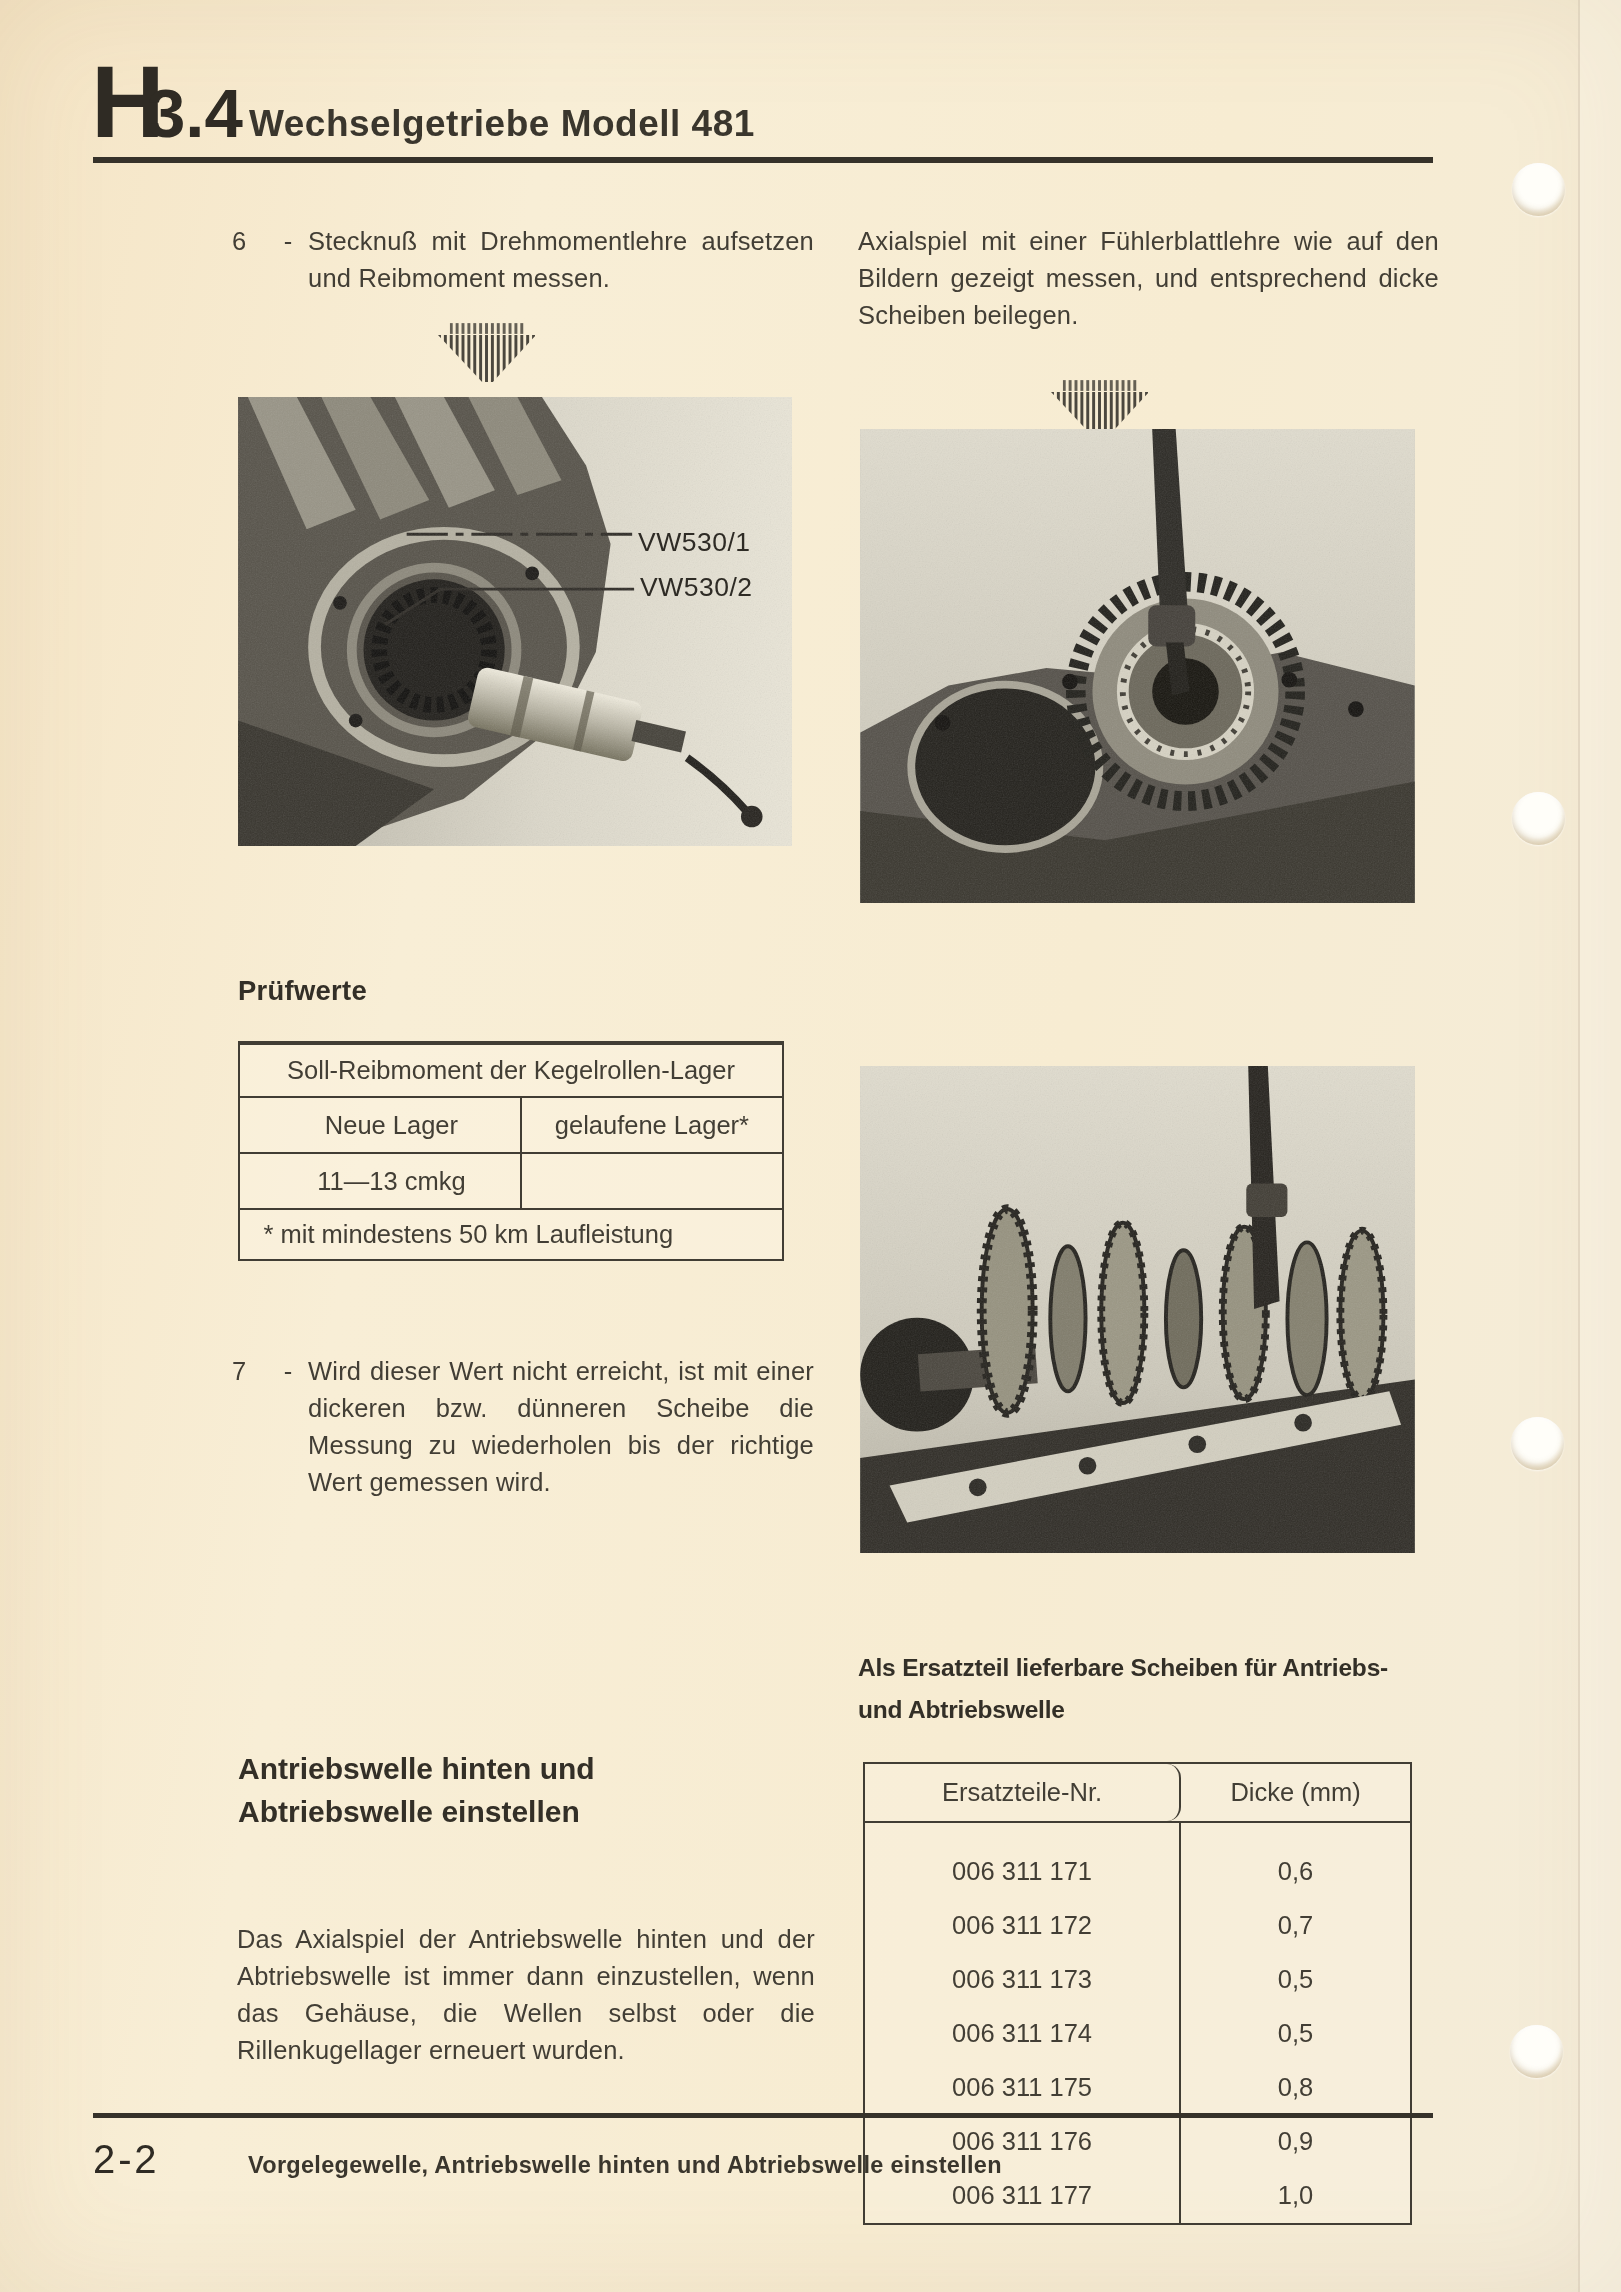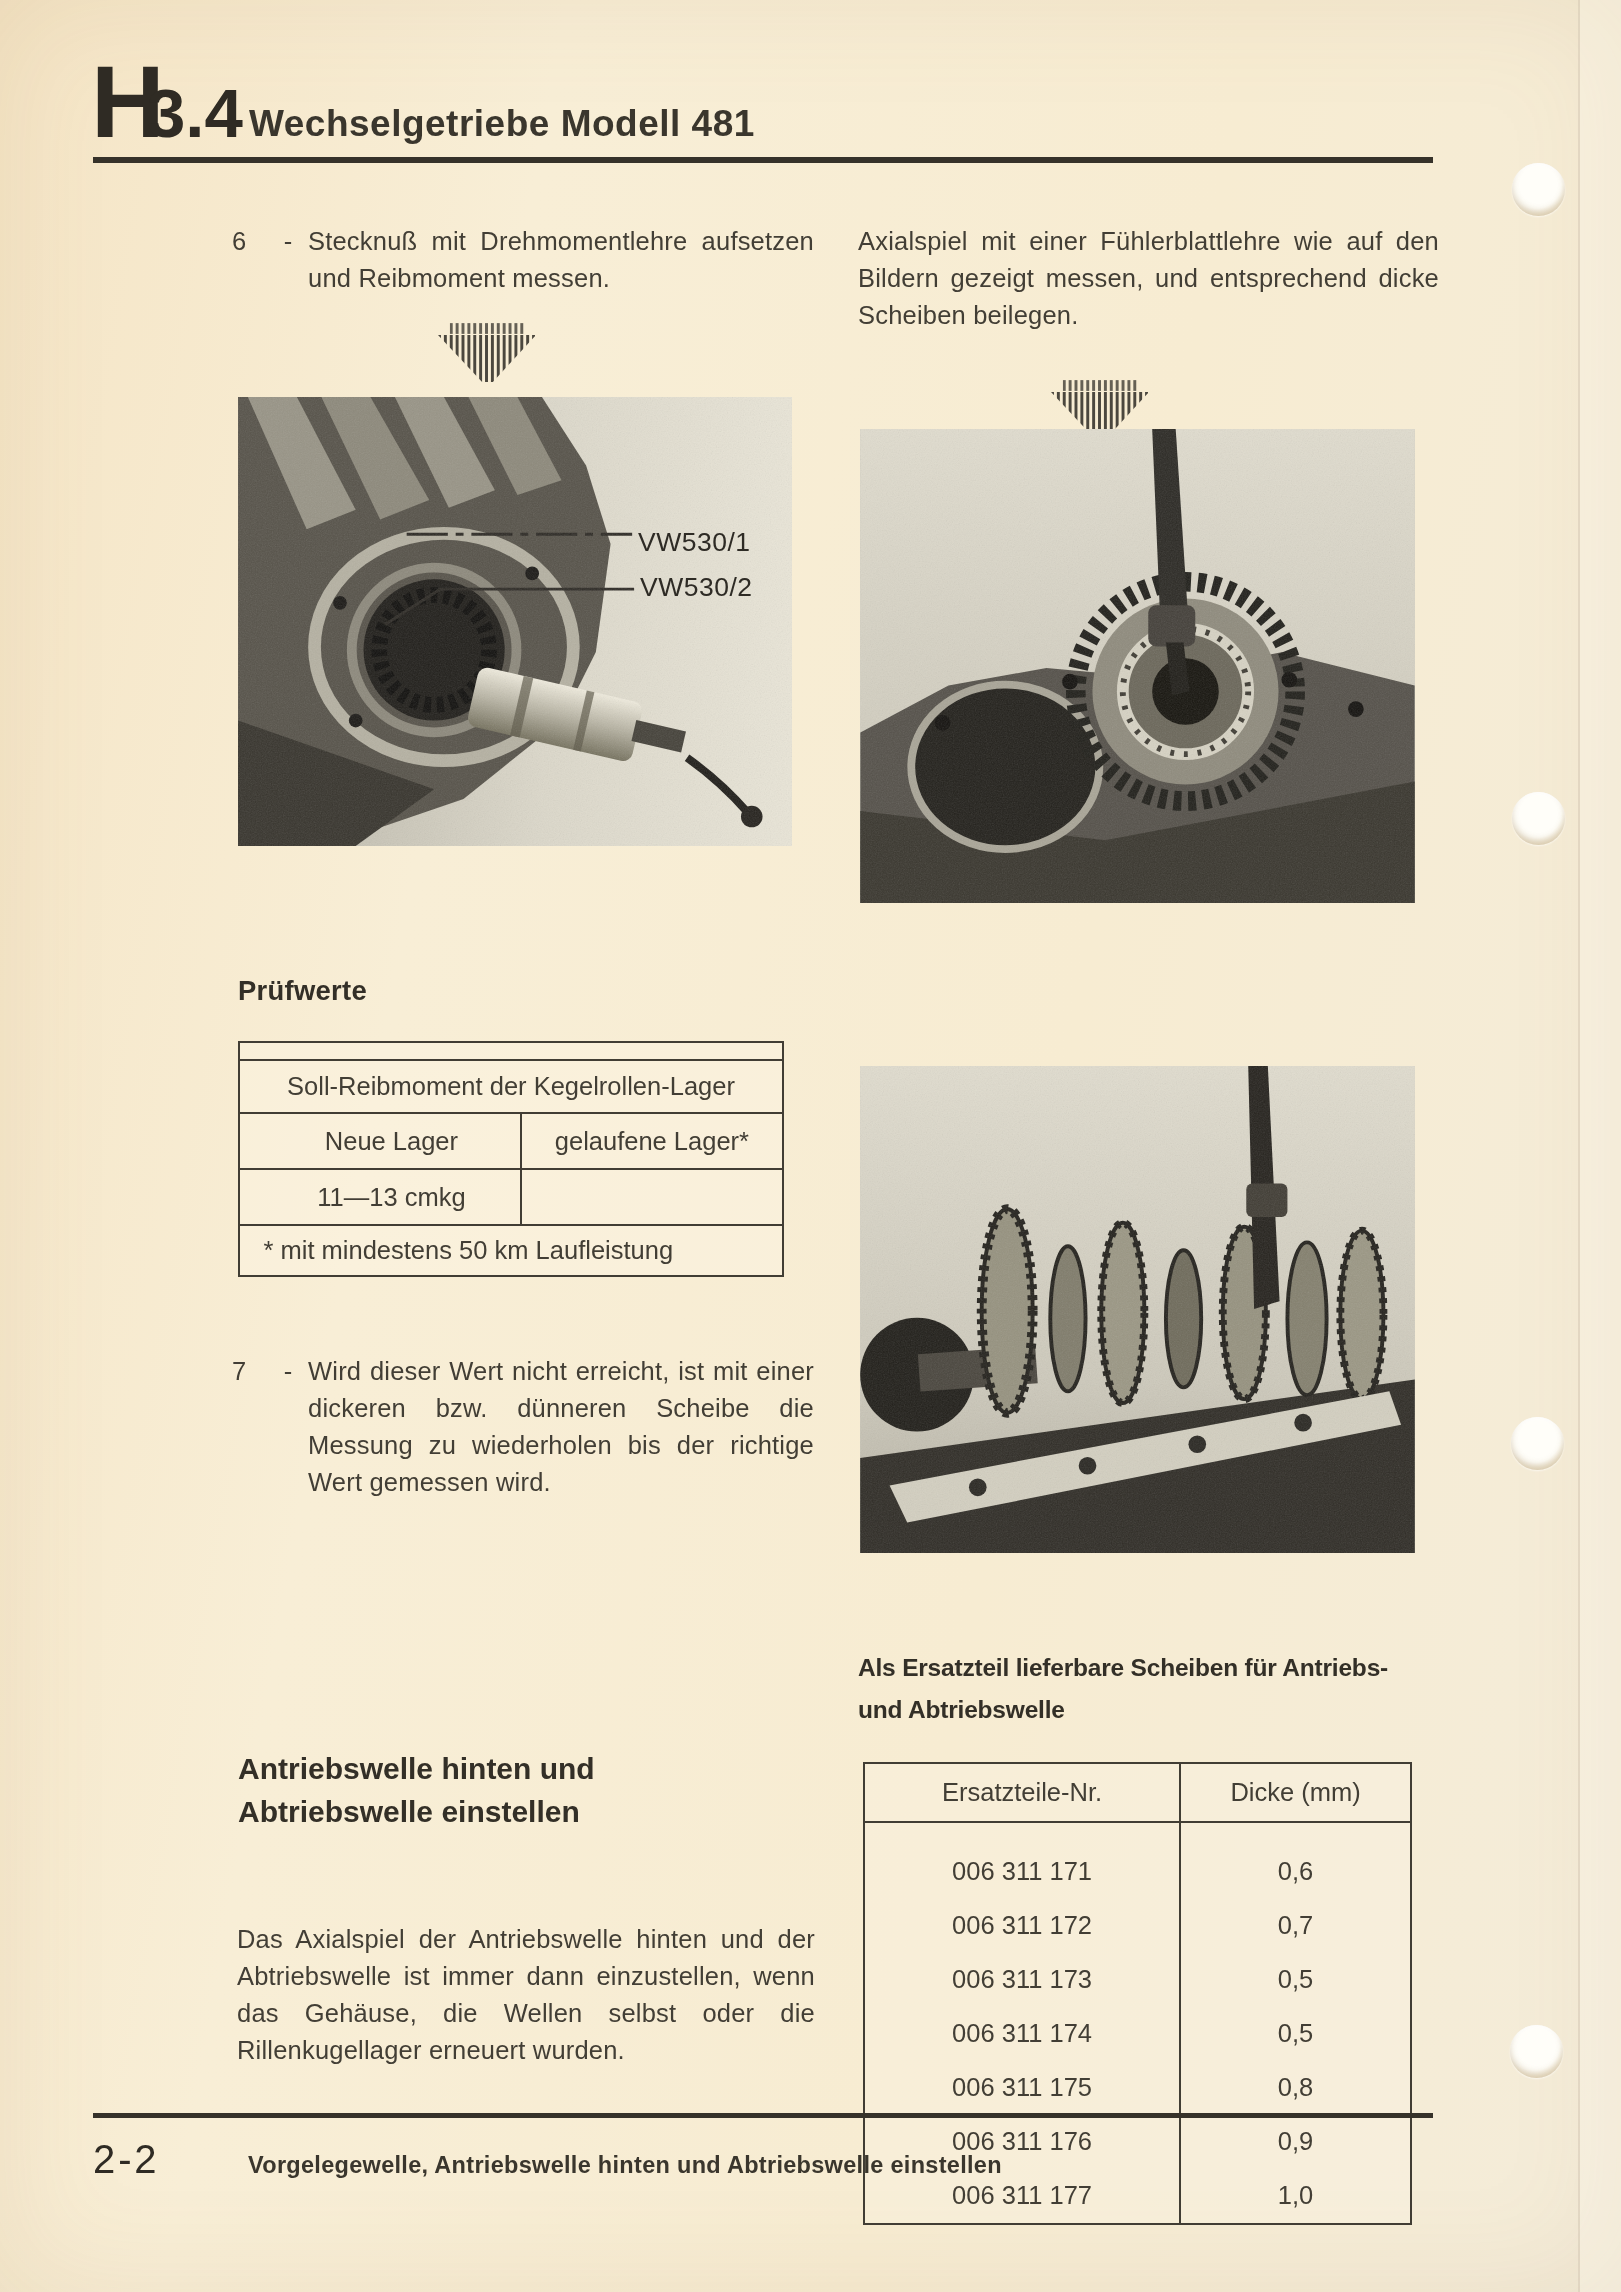--- a/index.html
+++ b/index.html
@@ -26,32 +26,32 @@
   .step-body{margin-left:76px;}
   
   .brush{width:98px;height:61px;}
   
   .photo{overflow:hidden;background:#d6d2c4;}
   .photo svg{display:block;}
   .photo-label{position:absolute;font-size:26.5px;line-height:29px;color:#2e2b25;letter-spacing:0.5px;font-weight:400;}
   
   .sec-heading{font-size:27.4px;font-weight:700;color:#332f27;letter-spacing:0.3px;}
   .vtable{border:2.9px solid #413d34;box-sizing:border-box;background:rgba(255,250,238,0.25);}
-  .vtable-inner{border-top:2.9px solid #413d34;margin-top:16px;}
+  .vtable-inner{border-top:2.9px solid #413d34;margin-top:0;}
   .vt-row{display:flex;align-items:center;font-size:25.5px;color:#423e35;}
   .vt-title{justify-content:center;height:51px;border-bottom:2.9px solid #413d34;}
   .vt-cols{height:54px;border-bottom:2.9px solid #413d34;}
   .vt-vals{height:54px;border-bottom:2.9px solid #413d34;}
   .vt-cell-l{width:52%;text-align:center;box-sizing:border-box;border-right:2.9px solid #413d34;align-self:stretch;display:flex;align-items:center;justify-content:center;padding-left:23px;}
   .vt-cell-r{width:48%;text-align:center;display:flex;align-items:center;justify-content:center;align-self:stretch;}
   .vt-foot{height:49px;padding-left:23.5px;}
   
   .ptable{border:2.9px solid #413d34;box-sizing:border-box;background:rgba(255,250,238,0.2);}
   .pt-header{display:flex;height:57px;border-bottom:2.9px solid #413d34;font-size:25.5px;color:#423e35;}
-  .pt-h1{width:58%;display:flex;align-items:center;justify-content:center;border-right:2.9px solid #413d34;box-sizing:border-box;}
+  .pt-h1{width:58%;display:flex;align-items:center;justify-content:center;border-right:2.9px solid #413d34;box-sizing:border-box;border-radius:14px;}
   .pt-h2{width:42%;display:flex;align-items:center;justify-content:center;}
   .pt-body{display:flex;}
   .pt-col1{width:58%;border-right:2.9px solid #413d34;box-sizing:border-box;padding:9.8px 0 11.8px 0;}
   .pt-col2{width:42%;padding:9.8px 0 11.8px 0;}
   .pt-cell{font-size:25.5px;line-height:31px;text-align:center;color:#423e35;margin-top:23px;}
   
   .spare-heading{font-size:24.5px;line-height:42px;font-weight:700;color:#332f27;letter-spacing:-0.2px;}
   .adjust-heading{font-size:30px;line-height:43px;font-weight:700;color:#332f27;}
   
   .f-num{font-size:40px;font-weight:400;color:#2f2b24;letter-spacing:2.9px;}

